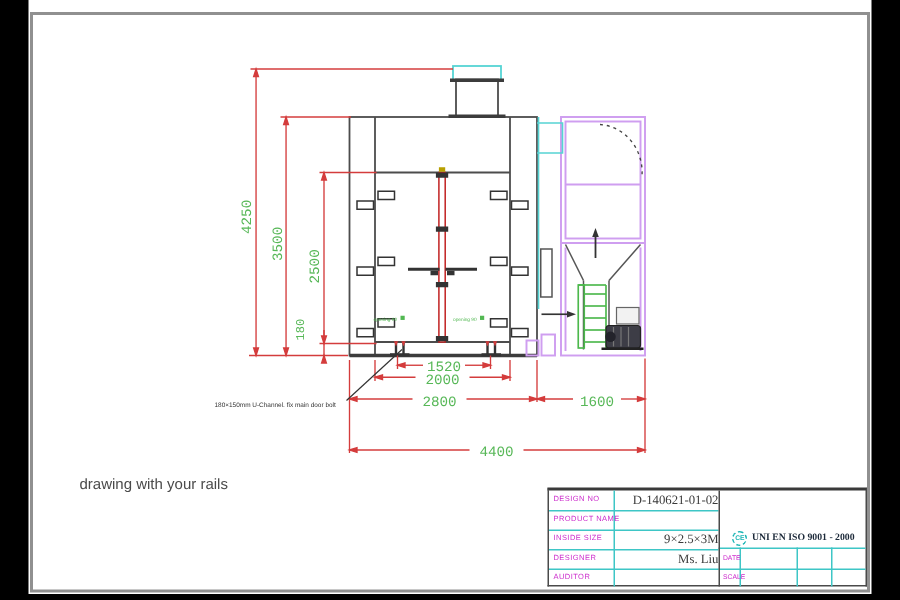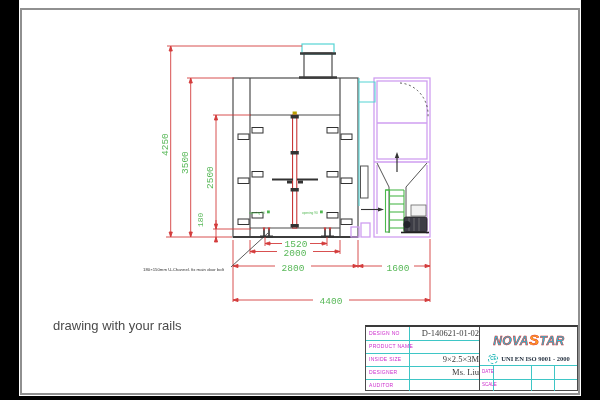--- a/index.html
+++ b/index.html
@@ -6,21 +6,21 @@
   html,body { width:600px; height:400px; background:#fff; overflow:hidden;
     font-family:"Liberation Sans", sans-serif; position:relative; }
   .abs { position:absolute; }
   
   #bar-left  { left:0; top:0; width:19px; height:400px; background:#000; }
   #bar-right { left:581px; top:0; width:19px; height:400px; background:#000; }
   #bar-bottom{ left:0; top:396px; width:600px; height:4px; background:#000; }
   #page { left:20px; top:8px; width:560px; height:387px; background:#fff;
     border:2px solid #909090; }
   #drawing-svg { left:0; top:0; width:600px; height:400px; }
-  #rails-note { left:53px; top:318px; font-size:13px; color:#4a4a4a; }
+  #rails-note { left:53px; top:318px; font-size:10px; color:#4a4a4a; }
   
   #tb { left:365px; top:325px; width:213px; height:66px; border:1px solid #4a4a4a;
         border-top:2px solid #3a3a3a; background:#fff; }
   .tb-hline { position:absolute; height:1px; background:#3ec6c6; }
   .tb-vline { position:absolute; width:1px;  background:#3ec6c6; }
   .tb-vline.dark { background:#4a4a4a; }
   .tb-label { position:absolute; left:3px; width:40px; font-size:5px;
     letter-spacing:.3px; color:#cc2bcc; line-height:13px; white-space:nowrap; }
   .tb-value { position:absolute; left:43px; width:70px; text-align:right;
     font-family:"Liberation Serif", serif; font-size:8.5px; color:#3a3a3a;
@@ -263,20 +263,19 @@
   <div class="tb-label" style="top:13px;">PRODUCT NAME</div>
   <div class="tb-label" style="top:26px;">INSIDE SIZE</div>
   <div class="tb-label" style="top:39px;">DESIGNER</div>
   <div class="tb-label" style="top:52px;">AUDITOR</div>
 
   <div class="tb-value" style="top:0;">D-140621-01-02</div>
   <div class="tb-value" style="top:26px;">9×2.5×3M</div>
   <div class="tb-value" style="top:39px;">Ms. Liu</div>
   <div class="tb-value" style="top:52px;"></div>
 
-  <div id="tb-logo"><span>NOVA</span><span class="logo-star">S</span><span>TAR</span></div>
   <div id="tb-cert">
     <div id="ce-badge">CE</div>
     <div id="iso-text">UNI EN ISO 9001 - 2000</div>
   </div>
   <div class="tb-mini-label" style="top:38px;">DATE</div>
   <div class="tb-mini-label" style="top:51px;">SCALE</div>
 </div>
 
 </body></html>

